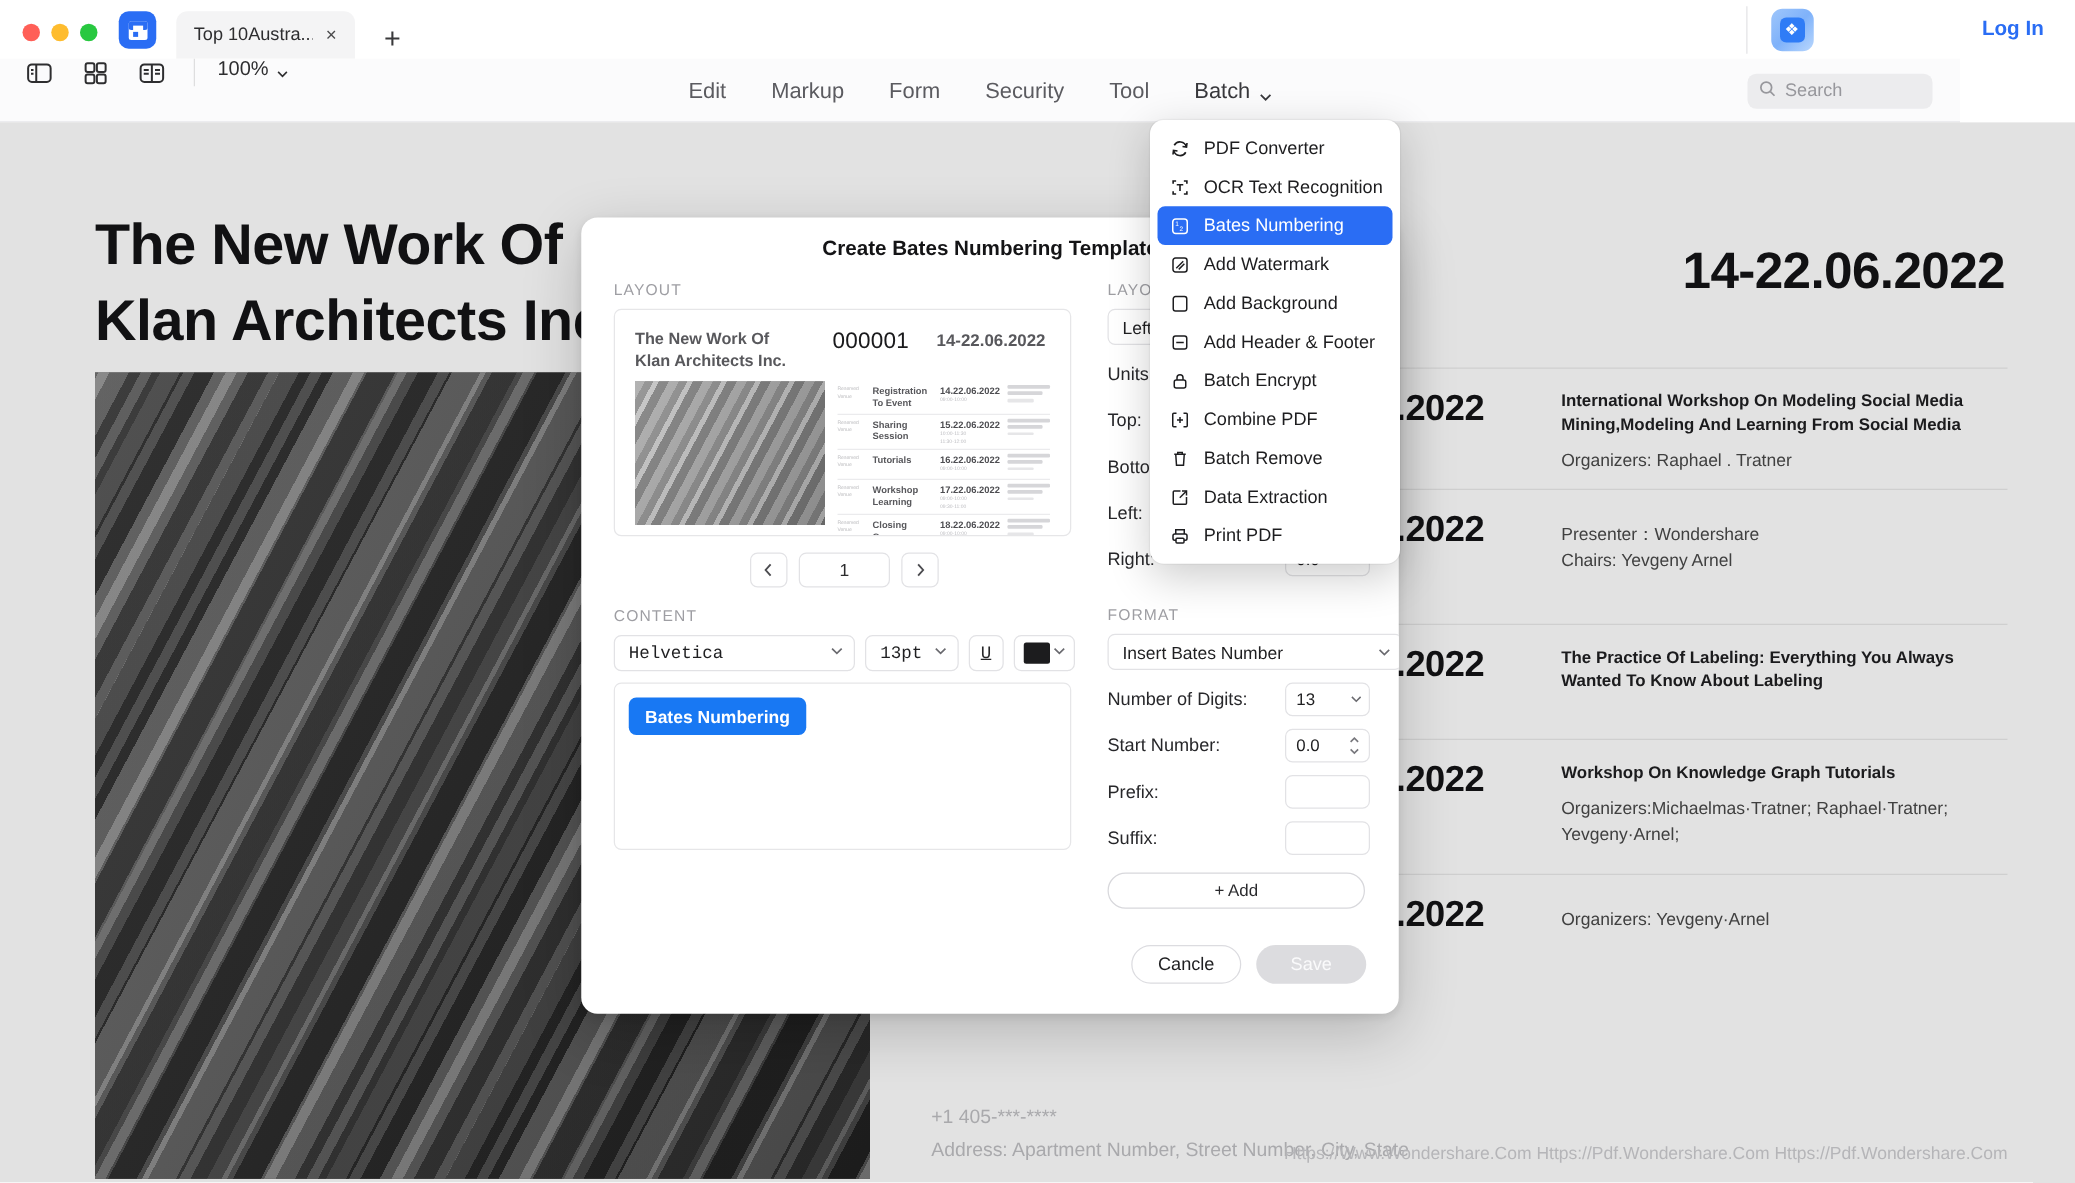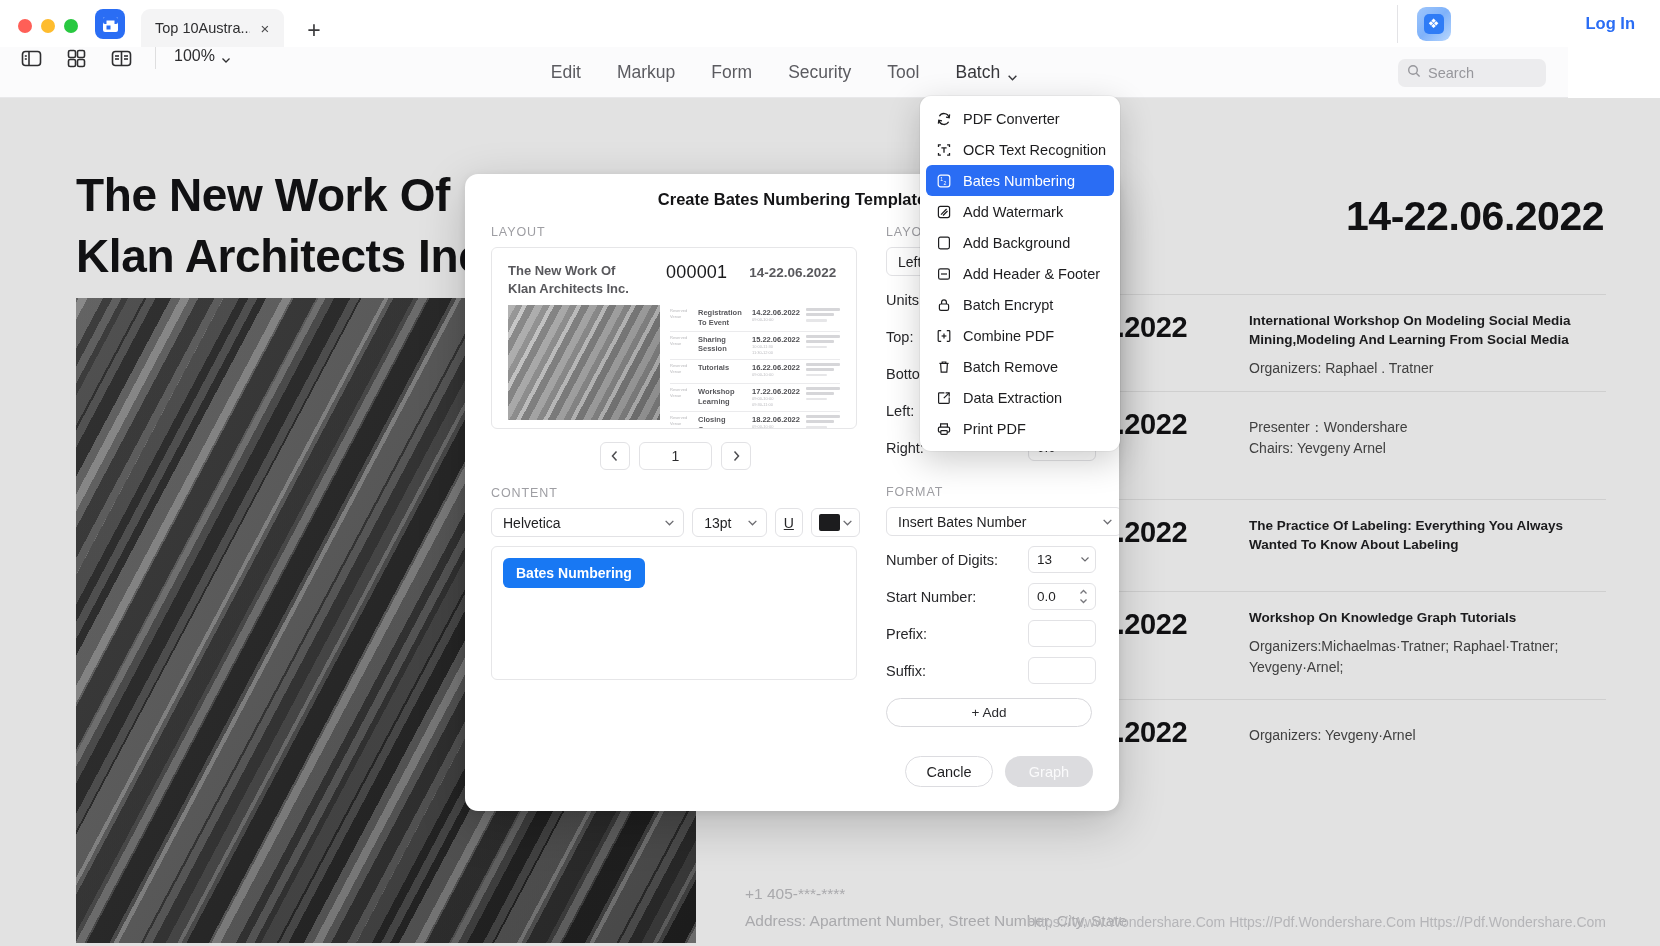--- a/index.html
+++ b/index.html
@@ -210,21 +210,21 @@
     width: 30px; height: 28px; border: 1px solid #e2e2e5; border-radius: 6px;
     background: #fff; display: flex; align-items: center; justify-content: center;
     color: #4c4c50;
   }
   .pg-field {
     width: 73px; height: 28px; border: 1px solid #e2e2e5; border-radius: 6px;
     background: #fff; display: flex; align-items: center; justify-content: center;
     font-size: 14px; color: #2b2b2d;
   }
 
-  .font-row { display: flex; gap: 8px; align-items: flex-end; }
+  .font-row { display: flex; gap: 8px; align-items: flex-end; font-family: Liberation Mono, monospace; }
   .sel {
     border: 1px solid #e2e2e5; border-radius: 6px; background: #fff; height: 29px;
     display: flex; align-items: center; justify-content: space-between;
     padding: 0 8px 0 11px; font-size: 14px; color: #1f1f21;
   }
   .sel.font { width: 198px; }
   .sel.size { width: 76px; }
   .btn-u {
     width: 29px; height: 29px; border: 1px solid #e2e2e5; border-radius: 6px;
     background: #fff; display: flex; align-items: center; justify-content: center;
@@ -753,21 +753,21 @@
           <span class="fld-lbl">Suffix:</span>
           <div class="txtfld"></div>
         </div>
 
         <div class="add-btn">+ Add</div>
       </div>
     </div>
 
     <div class="dlg-actions">
       <div class="btn-cancel">Cancle</div>
-      <div class="btn-save">Graph</div>
+      <div class="btn-save">Save</div>
     </div>
   </div>
 
   <div class="dropdown">
     <div class="dd-item">
       <span class="dd-ico">
         <svg width="16" height="16" viewBox="0 0 16 16" fill="none" stroke="currentColor" stroke-width="1.3">
           <path d="M13 6.5 A5.2 5.2 0 0 0 3.4 5.2"></path>
             <path d="M3 9.5 A5.2 5.2 0 0 0 12.6 10.8"></path>
           <path d="M13.6 3.4 L13.2 6.7 L10 6.2"></path>

